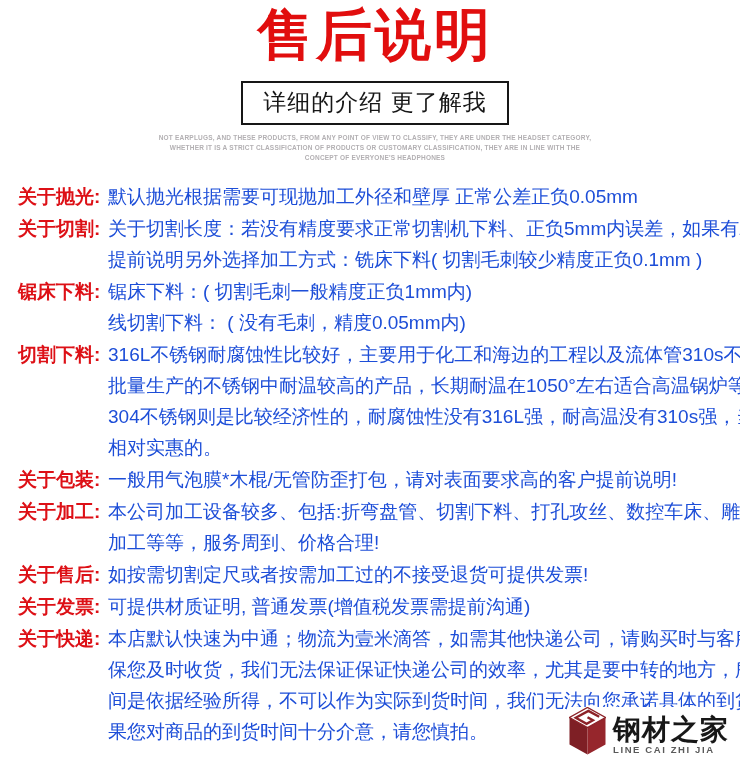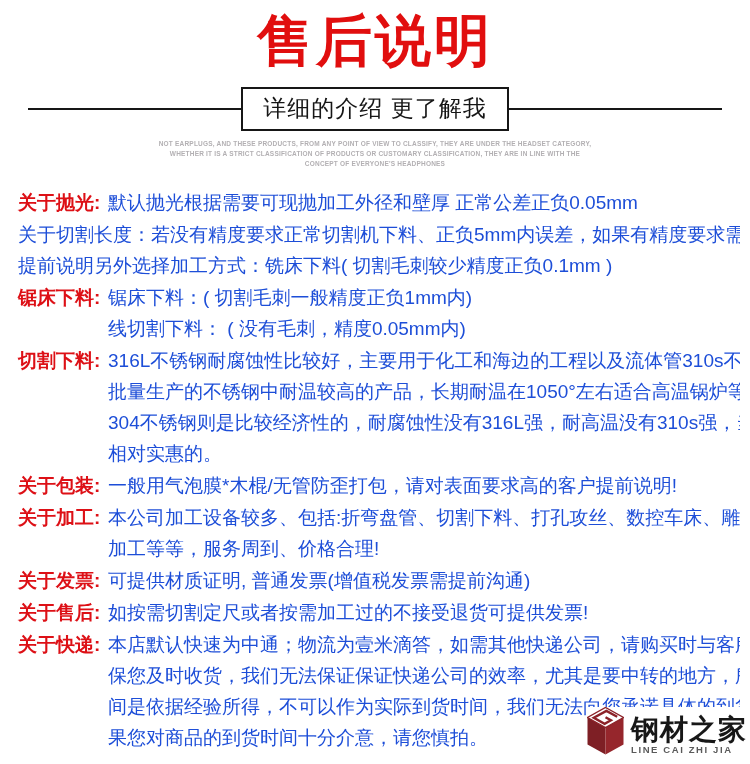--- a/index.html
+++ b/index.html
@@ -13,27 +13,28 @@
   .page { width:750px; height:764px; position:relative; background:#fff; }
 
   
   .title {
     text-align:center;
     font-size:56px;
     line-height:62px;
     font-weight:700;
     color:#e10e0e;
     letter-spacing:3px;
-    padding-top:10px;
+    padding-top:4px;
     white-space:nowrap;
   }
   .subtitle-row {
     margin:15px 28px 0 28px;
     display:flex;
     align-items:center;
+    flex-direction:column;
   }
   .hline { flex:1; height:2px; background:#161616; }
   .subtitle-box {
     border:2px solid #161616;
     padding:4px 20px 5px 20px;
     font-size:23px;
     font-weight:500;
     color:#161616;
     white-space:nowrap;
     letter-spacing:1px;
@@ -65,21 +66,21 @@
     font-size:19px;
     line-height:31px;
     color:#1d4ed8;
     font-weight:500;
     white-space:nowrap;
   }
 
   
   .logo {
     position:absolute;
-    right:3px;
+    right:21px;
     bottom:8px;
     display:flex;
     align-items:flex-end;
     gap:7px;
     background:#fff;
   }
   .logo-cube { width:37px; height:49px; display:block; }
   .logo-text { display:flex; flex-direction:column; align-items:flex-start; }
   .logo-name {
     font-size:28px;
@@ -120,20 +121,21 @@
   <div class="sections">
 
     <div class="row">
       <div class="row-label">关于抛光:</div>
       <div class="row-lines">
         <div class="body-line">默认抛光根据需要可现抛加工外径和壁厚 正常公差正负0.05mm</div>
       </div>
     </div>
 
     <div class="row">
+      <div class="row-label">关于切割:</div>
       <div class="row-lines">
         <div class="body-line">关于切割长度：若没有精度要求正常切割机下料、正负5mm内误差，如果有精度要求需</div>
         <div class="body-line">提前说明另外选择加工方式：铣床下料( 切割毛刺较少精度正负0.1mm )</div>
       </div>
     </div>
 
     <div class="row">
       <div class="row-label">锯床下料:</div>
       <div class="row-lines">
         <div class="body-line">锯床下料：( 切割毛刺一般精度正负1mm内)</div>
@@ -160,30 +162,30 @@
 
     <div class="row">
       <div class="row-label">关于加工:</div>
       <div class="row-lines">
         <div class="body-line">本公司加工设备较多、包括:折弯盘管、切割下料、打孔攻丝、数控车床、雕铣CNC焊接</div>
         <div class="body-line">加工等等，服务周到、价格合理!</div>
       </div>
     </div>
 
     <div class="row">
+      <div class="row-label">关于售后:</div>
+      <div class="row-lines">
+        <div class="body-line">如按需切割定尺或者按需加工过的不接受退货可提供发票!</div>
+      </div>
+    </div>
+
+    <div class="row">
       <div class="row-label">关于发票:</div>
       <div class="row-lines">
         <div class="body-line">可提供材质证明, 普通发票(增值税发票需提前沟通)</div>
-      </div>
-    </div>
-
-    <div class="row">
-      <div class="row-label">关于售后:</div>
-      <div class="row-lines">
-        <div class="body-line">如按需切割定尺或者按需加工过的不接受退货可提供发票!</div>
       </div>
     </div>
 
     <div class="row">
       <div class="row-label">关于快递:</div>
       <div class="row-lines">
         <div class="body-line">本店默认快速为中通；物流为壹米滴答，如需其他快递公司，请购买时与客服联系，确</div>
         <div class="body-line">保您及时收货，我们无法保证保证快递公司的效率，尤其是要中转的地方，所提供的时</div>
         <div class="body-line">间是依据经验所得，不可以作为实际到货时间，我们无法向您承诺具体的到货时间，如</div>
         <div class="body-line">果您对商品的到货时间十分介意，请您慎拍。</div>

